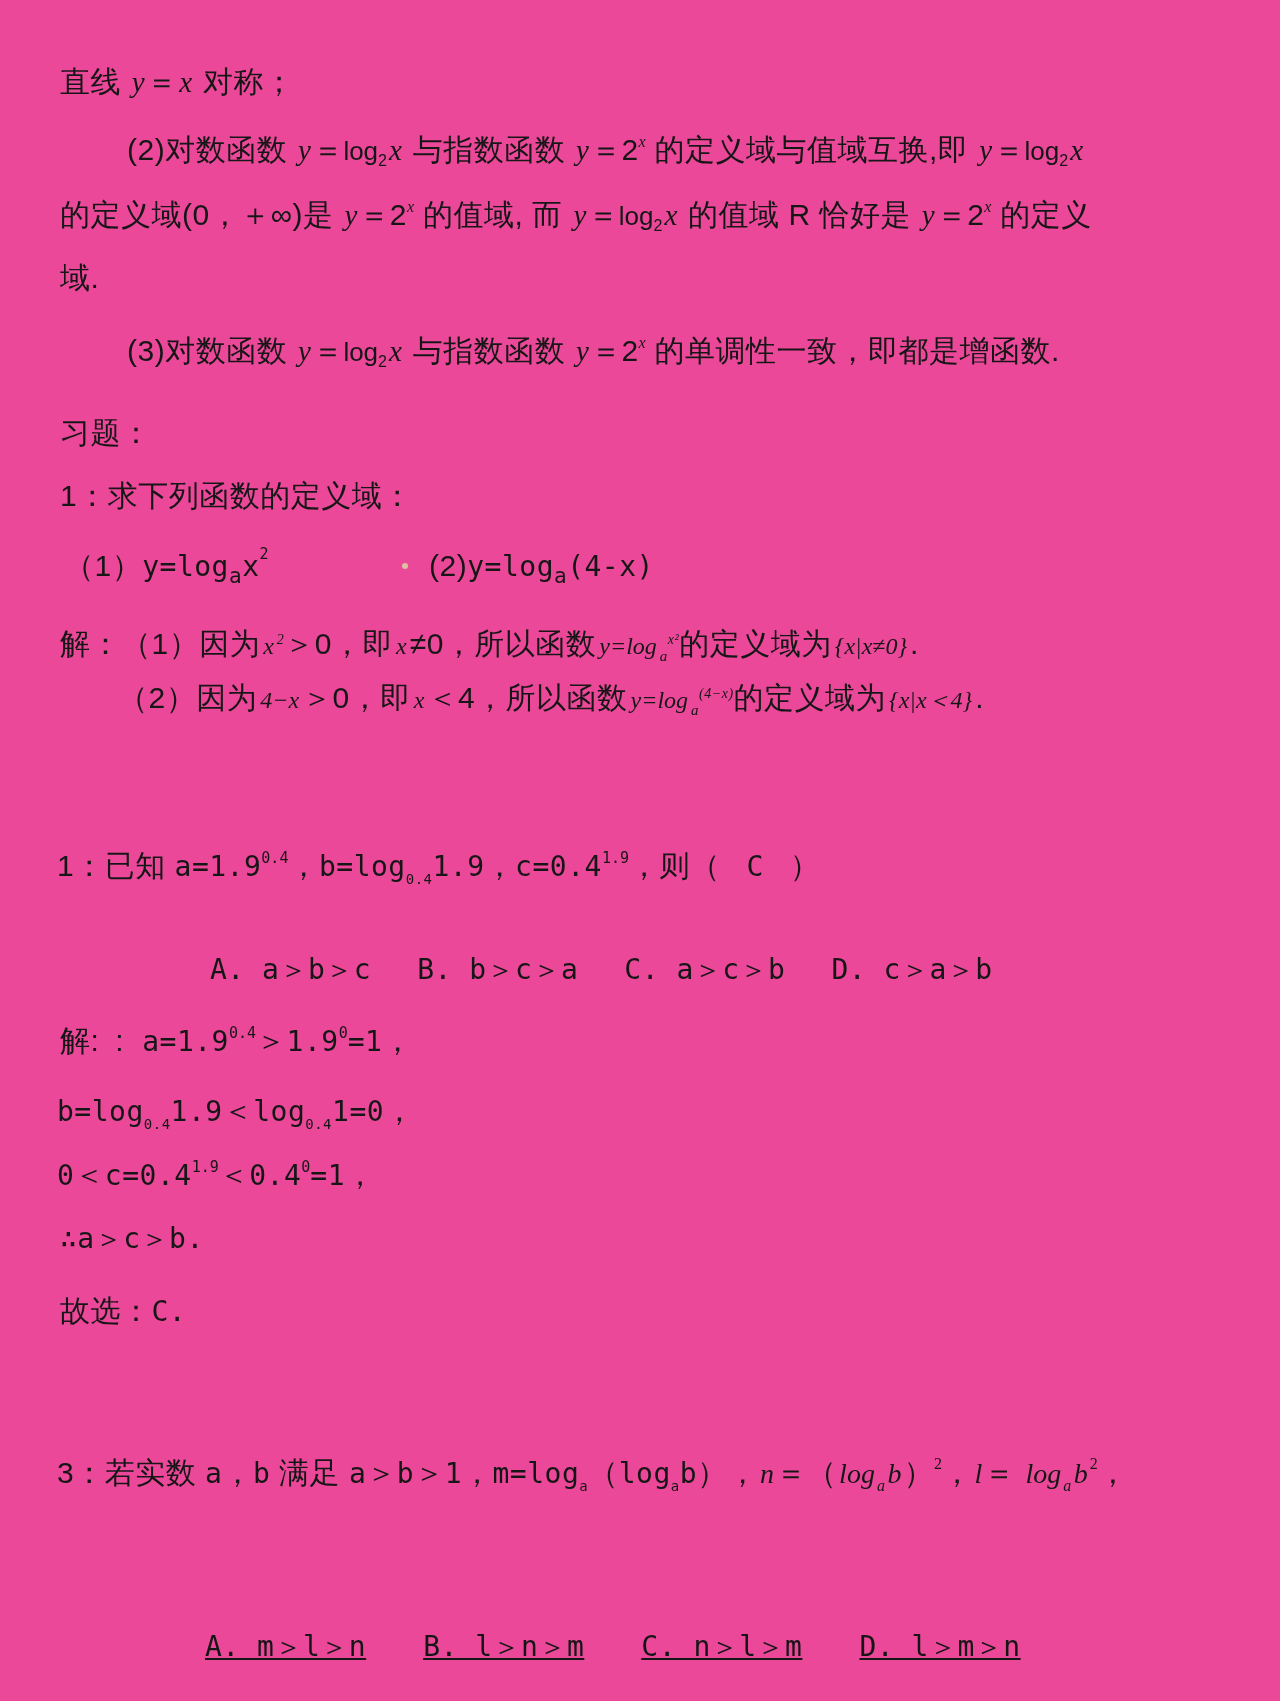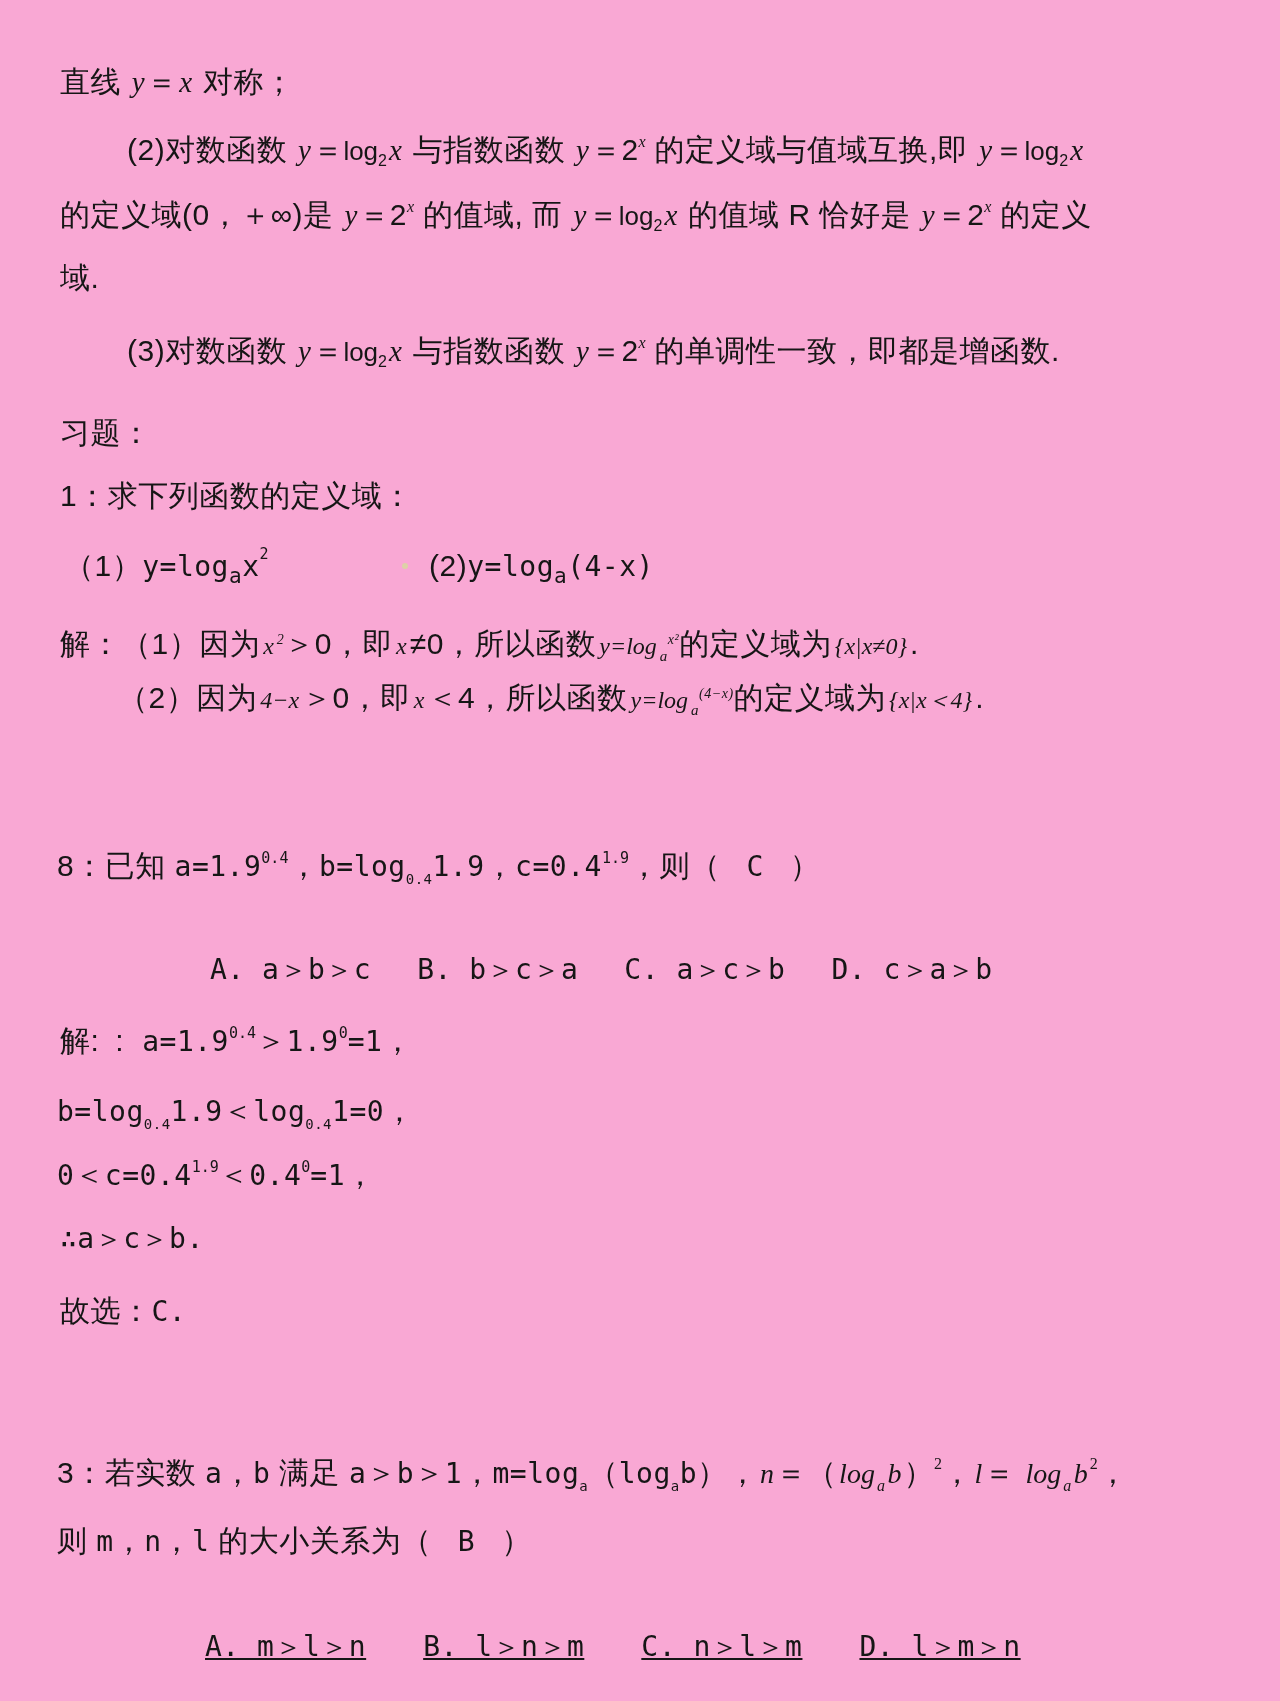--- a/index.html
+++ b/index.html
@@ -1,16 +1,16 @@
 <!DOCTYPE html>
 <html><head>
 <meta charset="utf-8">
 <style>
   html,body{margin:0;padding:0;background:#ffffff;}
-  .page{position:relative;width:1280px;height:1701px;background:#f9a8d4;overflow:hidden;
+  .page{position:relative;width:1280px;height:1701px;background:#ec4899;overflow:hidden;
         color:#141414;font-family:"Liberation Sans",sans-serif;}
   .line{position:absolute;white-space:nowrap;font-size:30px;letter-spacing:0.5px;color:#161616;}
   
   .mi{font-family:"Liberation Serif",serif;font-style:italic;font-size:29px;letter-spacing:0;padding:0 2px;}
   .lg{font-size:26px;letter-spacing:0;}
   .sub{font-size:16px;vertical-align:-6px;letter-spacing:0;}
   .supi{font-family:"Liberation Serif",serif;font-style:italic;font-size:16px;vertical-align:13px;letter-spacing:0;}
   .mono{font-family:"DejaVu Sans Mono",monospace;font-size:28px;letter-spacing:0.5px;}
   .msub{font-family:"DejaVu Sans Mono",monospace;font-size:21px;vertical-align:-7px;}
   .msub2{font-family:"DejaVu Sans Mono",monospace;font-size:14px;vertical-align:-8px;}
@@ -49,33 +49,32 @@
   <div class="line" style="top:476px;left:60px"><span>1：求下列函数的定义域：</span></div>
 
   <div class="line" style="top:545px;left:64px"><span>（1）</span><span class="mono">y=log</span><span class="msub">a</span><span class="mono">x</span><span class="hsup">2</span><span class="part2">(2)</span><span class="mono">y=log</span><span class="msub">a</span><span class="mono">(4-x)</span></div>
 
   <div class="speck" style="top:563px;left:402px"></div>
 
   <div class="line" style="top:624px;left:60px"><span>解：（1）因为</span><span class="sf">x</span><span class="sfsup">2</span><span>＞0，即</span><span class="sf">x</span><span>≠0，所以函数</span><span class="sf">y=log</span><span class="sfsub">a</span><span class="sfsup">x²</span><span>的定义域为</span><span class="sf">{x|x≠0}</span><span>.</span></div>
 
   <div class="line" style="top:678px;left:118px"><span>（2）因为</span><span class="sf">4−x</span><span>＞0，即</span><span class="sf">x</span><span>＜4，所以函数</span><span class="sf">y=log</span><span class="sfsub">a</span><span class="sfsup">(4−x)</span><span>的定义域为</span><span class="sf">{x|x＜4}</span><span>.</span></div>
 
-  <div class="line" style="top:846px;left:57px"><span>8：已知 </span><span class="mono">a=1.9</span><span class="msup">0.4</span><span>，</span><span class="mono">b=log</span><span class="msub2">0.4</span><span class="mono">1.9</span><span>，</span><span class="mono">c=0.4</span><span class="msup">1.9</span><span>，则（</span><span class="ans">C</span><span>）</span></div>
+  <div class="line" style="top:846px;left:57px"><span>1：已知 </span><span class="mono">a=1.9</span><span class="msup">0.4</span><span>，</span><span class="mono">b=log</span><span class="msub2">0.4</span><span class="mono">1.9</span><span>，</span><span class="mono">c=0.4</span><span class="msup">1.9</span><span>，则（</span><span class="ans">C</span><span>）</span></div>
 
   <div class="line" style="top:951px;left:210px"><span class="opt">A. a＞b＞c</span><span class="opt">B. b＞c＞a</span><span class="opt">C. a＞c＞b</span><span class="opt">D. c＞a＞b</span></div>
 
   <div class="line" style="top:1021px;left:60px"><span>解:</span><span class="gap2">:</span><span class="mono">a=1.9</span><span class="msup">0.4</span><span>＞</span><span class="mono">1.9</span><span class="msup">0</span><span class="mono">=1</span><span>，</span></div>
 
   <div class="line" style="top:1091px;left:57px"><span class="mono">b=log</span><span class="msub2">0.4</span><span class="mono">1.9</span><span>＜</span><span class="mono">log</span><span class="msub2">0.4</span><span class="mono">1=0</span><span>，</span></div>
 
   <div class="line" style="top:1155px;left:57px"><span class="mono">0</span><span>＜</span><span class="mono">c=0.4</span><span class="msup">1.9</span><span>＜</span><span class="mono">0.4</span><span class="msup">0</span><span class="mono">=1</span><span>，</span></div>
 
   <div class="line" style="top:1220px;left:60px"><span class="mono">∴a＞c＞b.</span></div>
 
   <div class="line" style="top:1291px;left:60px"><span>故选：</span><span class="mono">C.</span></div>
 
   <div class="line" style="top:1453px;left:57px"><span>3：若实数 </span><span class="mono">a</span><span>，</span><span class="mono">b</span><span> 满足 </span><span class="mono">a</span><span>＞</span><span class="mono">b</span><span>＞</span><span class="mono">1</span><span>，</span><span class="mono">m=log</span><span class="msub2">a</span><span>（</span><span class="mono">log</span><span class="msub2">a</span><span class="mono">b</span><span>），</span><span class="sfit">n</span><span>＝（</span><span class="sfit">log</span><span class="sfitsub">a</span><span class="sfit">b</span><span>）</span><span class="rsup">2</span><span>，</span><span class="sfit">l</span><span>＝ </span><span class="sfit">log</span><span class="sfitsub">a</span><span class="sfit">b</span><span class="rsup">2</span><span>，</span></div>
 
-  <div class="line" style="top:1521px;left:57px"><span>则 </span><span class="mono">m</span><span>，</span><span class="mono">n</span><span>，</span><span class="mono">l</span><span> 的大小关系为（</span><span class="ans">B</span><span>）</span></div>
 
   <div class="line" style="top:1628px;left:205px"><span class="opt2">A. m＞l＞n</span><span class="opt2">B. l＞n＞m</span><span class="opt2">C. n＞l＞m</span><span class="opt2">D. l＞m＞n</span></div>
 
 </div>
 
 </body></html>

